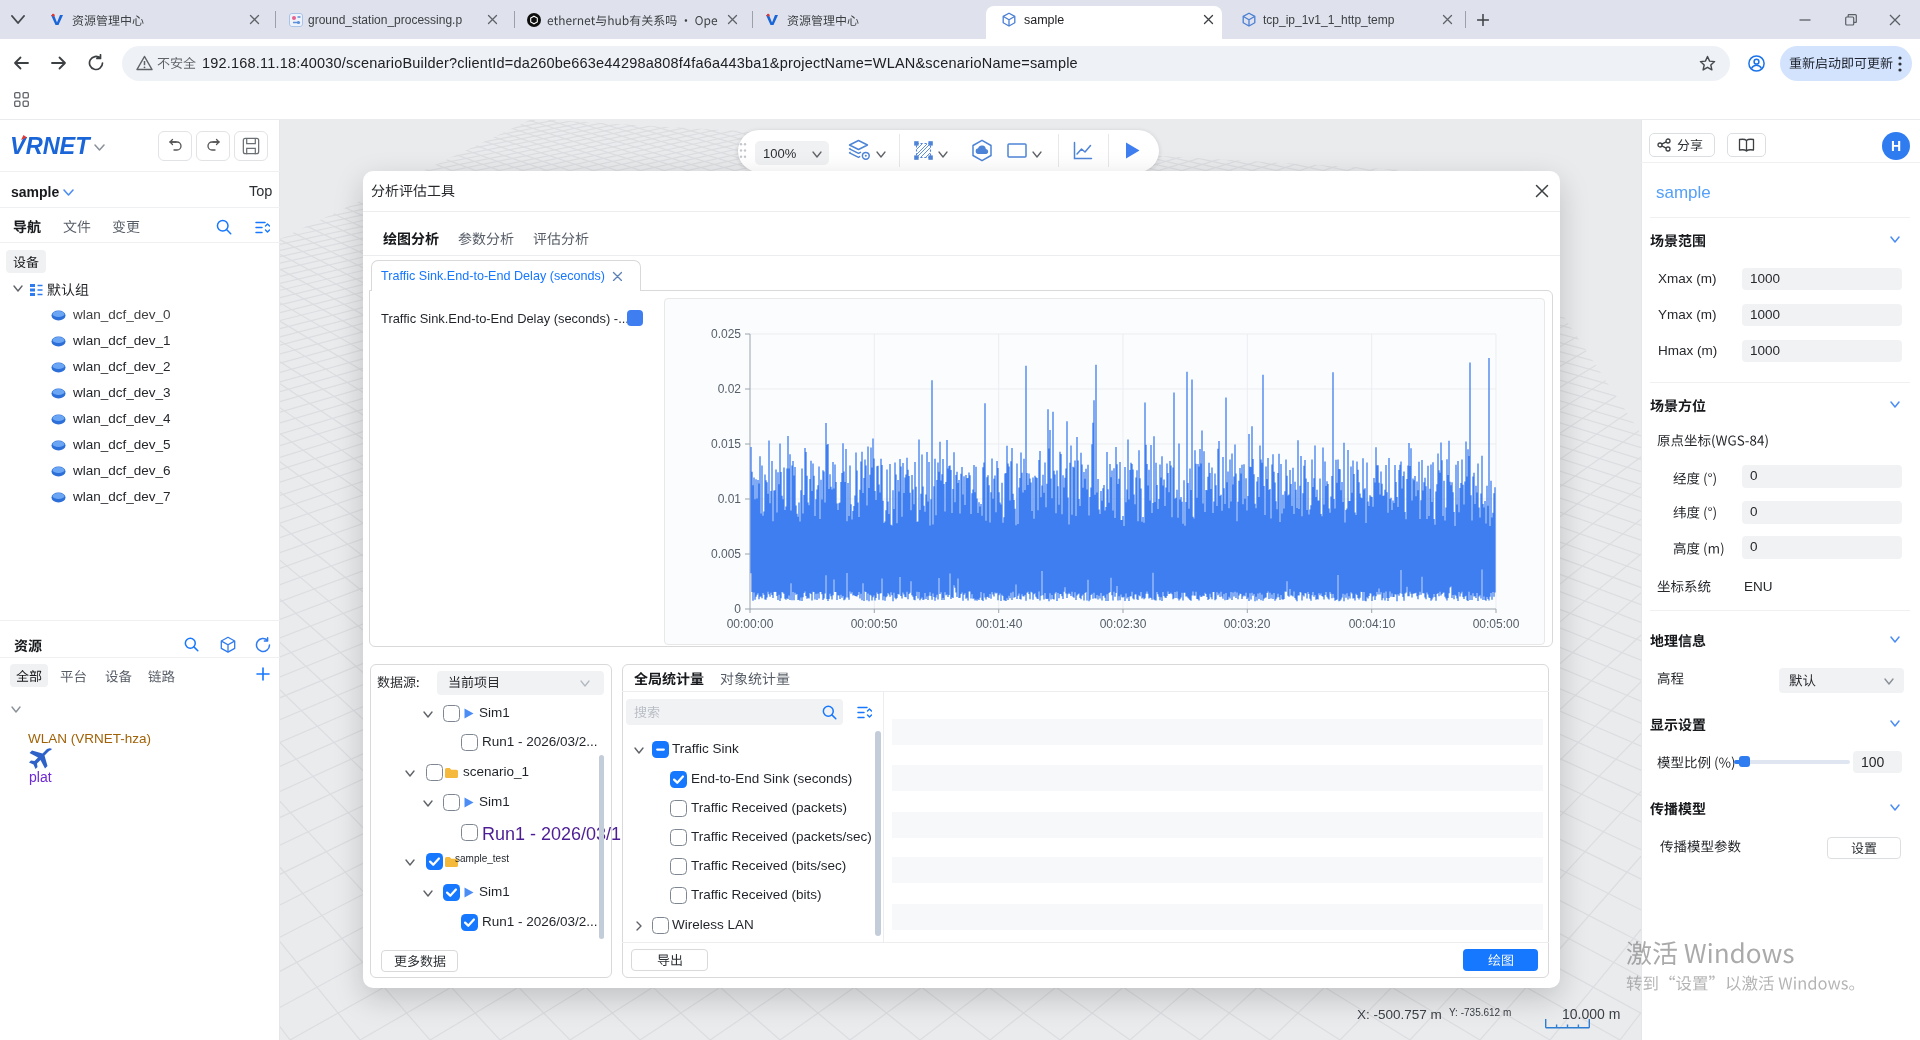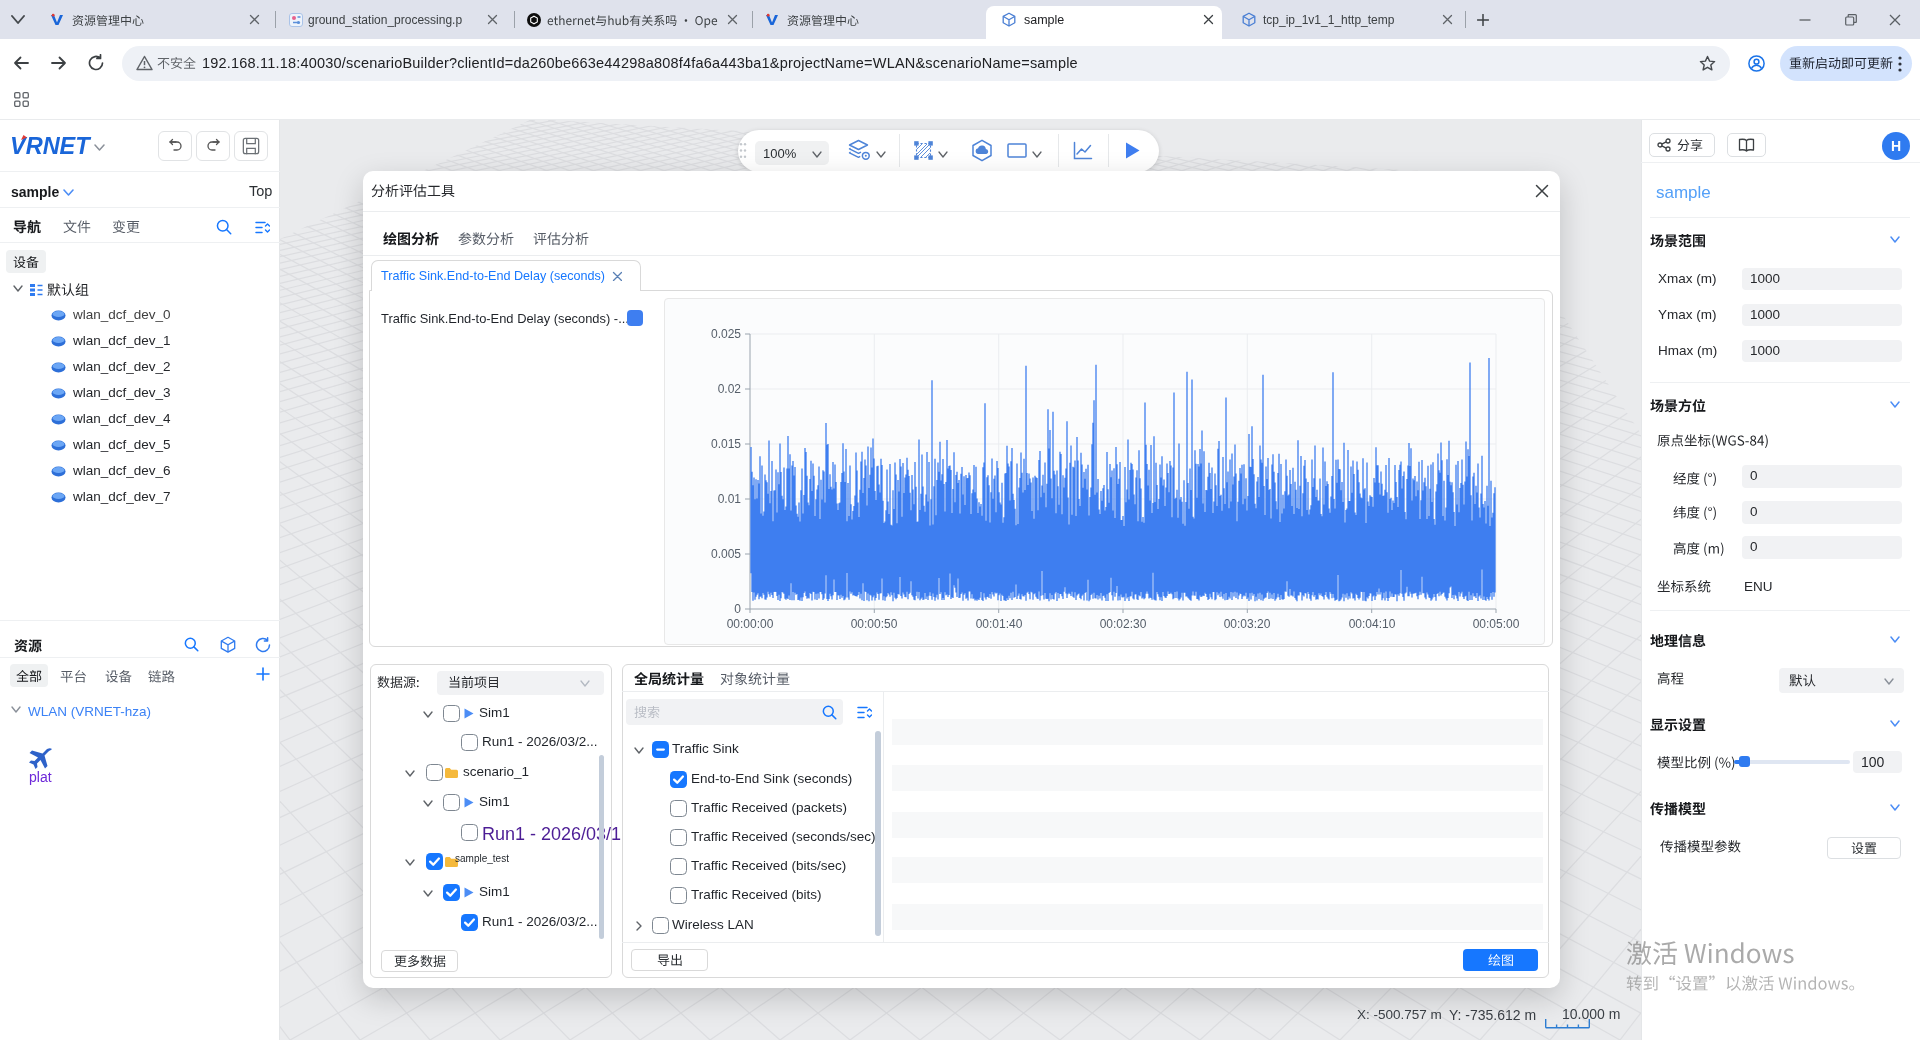--- a/index.html
+++ b/index.html
@@ -330,21 +330,21 @@
       <path d="M1269 0 L6590 920"></path>
       <path d="M1290 0 L6660 920"></path>
       <path d="M1310 0 L6730 920"></path>
       <path d="M1331 0 L6800 920"></path>
       <path d="M1352 0 L6870 920"></path>
       <path d="M1373 0 L6940 920"></path>
       <path d="M1394 0 L7010 920"></path>
     </g>
   </svg>
 <div class="abs" style="left:1357px;top:1007px;font-size:13.5px;color:#3a3f45">X: -500.757 m</div>
-<div class="abs" style="left:1449px;top:1007px;font-size:14px;color:#3a3f45">Y: -735.612 m</div>
+<div class="abs" style="left:1449px;top:1007px;font-size:10px;color:#3a3f45">Y: -735.612 m</div>
 <div class="abs" style="left:1562px;top:1006px;font-size:14px;color:#3a3f45">10.000 m</div>
 <svg style="position:absolute;left:1545px;top:1019px;" width="45" height="10" viewBox="0 0 45 10" fill="none">
     <path d="M0.7 0 V8.7 M44.3 0 V8.7 M0.7 8.7 H44.3 M11.6 5.5 V8.7 M22.5 5.5 V8.7 M33.4 5.5 V8.7" stroke="#2d7dd2" stroke-width="1.4" fill="none"></path>
   </svg>
 <div style="position:absolute;left:738px;top:130px;width:421px;height:42px;background:#fff;border-radius:21px;box-shadow:0 1px 5px rgba(0,0,0,0.14);"></div>
 <svg class="abs" style="left:739px;top:142px" width="8" height="17" viewBox="0 0 8 17">
     <circle cx="2" cy="2.3" r="1.2" fill="#c4c8cd"></circle>
     <circle cx="2" cy="8.5" r="1.2" fill="#c4c8cd"></circle>
     <circle cx="2" cy="14.7" r="1.2" fill="#c4c8cd"></circle>
     <circle cx="6" cy="2.3" r="1.2" fill="#c4c8cd"></circle>
@@ -528,21 +528,21 @@
   </svg>
 <svg style="position:absolute;left:148px;top:662px;overflow:visible" width="29" height="25.5" viewBox="0 -19.5 29 25.5">
     <path d="M4.7 -10.5C5.1 -9.8 5.6 -8.8 5.8 -8.1L6.7 -8.5C6.5 -9.1 6.0 -10.1 5.6 -10.8ZM1.9 -11.3C1.6 -10.0 1.0 -8.8 0.4 -8.0C0.5 -7.7 0.8 -7.3 0.9 -7.0C1.3 -7.6 1.6 -8.2 2.0 -8.9H4.5V-9.8H2.3C2.5 -10.2 2.6 -10.7 2.7 -11.1ZM0.6 -4.5V-3.6H2.2V-1.1C2.2 -0.4 1.7 0.0 1.5 0.2C1.7 0.4 1.9 0.7 2.0 0.9C2.2 0.7 2.6 0.4 4.6 -1.0C4.5 -1.2 4.4 -1.5 4.3 -1.8L3.1 -1.0V-3.6H4.6V-4.5H3.1V-6.4H4.3V-7.3H1.1V-6.4H2.2V-4.5ZM7.0 -3.9V-3.0H9.6V-0.7H10.5V-3.0H12.8V-3.9H10.5V-5.7H12.5L12.5 -6.6H10.5V-8.2H9.6V-6.6H8.2C8.6 -7.3 8.9 -8.0 9.2 -8.9H12.9V-9.7H9.5C9.7 -10.2 9.8 -10.7 10.0 -11.2L9.0 -11.4C8.9 -10.8 8.7 -10.3 8.6 -9.7H6.9V-8.9H8.3C8.0 -8.1 7.8 -7.5 7.7 -7.3C7.5 -6.8 7.3 -6.5 7.0 -6.4C7.2 -6.2 7.3 -5.7 7.3 -5.5C7.5 -5.6 7.9 -5.7 8.4 -5.7H9.6V-3.9ZM6.6 -6.5H4.4V-5.6H5.7V-1.3C5.2 -1.0 4.6 -0.5 4.1 0.0L4.7 1.0C5.3 0.2 5.8 -0.5 6.2 -0.5C6.5 -0.5 6.8 -0.1 7.3 0.2C8.0 0.6 8.8 0.8 10.0 0.8C10.8 0.8 12.2 0.8 12.9 0.7C12.9 0.4 13.0 -0.1 13.1 -0.3C12.2 -0.2 10.8 -0.2 10.0 -0.2C8.9 -0.2 8.1 -0.3 7.5 -0.7C7.1 -1.0 6.8 -1.2 6.6 -1.3Z M15.6 -9.9H18.2V-7.5H15.6ZM14.0 -0.6 14.2 0.4C15.6 0.1 17.6 -0.4 19.4 -0.9L19.3 -1.8L17.5 -1.4V-3.8H19.0C19.2 -3.6 19.3 -3.3 19.5 -3.1C19.7 -3.2 20.0 -3.3 20.3 -3.5V1.1H21.2V0.6H24.6V1.0H25.6V-3.5L26.0 -3.3C26.1 -3.5 26.4 -3.9 26.6 -4.1C25.4 -4.6 24.4 -5.3 23.5 -6.1C24.4 -7.1 25.1 -8.3 25.5 -9.7L24.9 -10.0L24.7 -10.0H22.1C22.2 -10.3 22.4 -10.7 22.5 -11.1L21.6 -11.4C21.0 -9.7 20.2 -8.2 19.1 -7.2V-10.8H14.7V-6.6H16.6V-1.1L15.6 -0.9V-5.3H14.7V-0.7ZM21.2 -0.3V-2.9H24.6V-0.3ZM24.3 -9.1C23.9 -8.2 23.4 -7.5 22.9 -6.8C22.3 -7.5 21.9 -8.2 21.5 -8.8L21.7 -9.1ZM20.9 -3.8C21.6 -4.3 22.3 -4.8 22.9 -5.4C23.5 -4.8 24.2 -4.3 24.9 -3.8ZM22.3 -6.1C21.4 -5.2 20.3 -4.5 19.2 -4.0V-4.7H17.5V-6.6H19.1V-7.0C19.3 -6.9 19.7 -6.6 19.8 -6.4C20.2 -6.9 20.7 -7.4 21.0 -8.0C21.4 -7.4 21.8 -6.8 22.3 -6.1Z" fill="#565c66"></path>
   </svg>
 <svg style="position:absolute;left:256px;top:667px;" width="14" height="14" viewBox="0 0 14 14" fill="none">
     <path d="M7 1 V13 M1 7 H13" stroke="#1677ff" stroke-width="1.6" stroke-linecap="round"></path>
   </svg>
 <svg style="position:absolute;left:11px;top:706px;" width="10" height="8" viewBox="0 0 10 8" fill="none">
     <path d="M1 1 L5.0 6 L9 1" stroke="#8a9099" stroke-width="1.4" stroke-linecap="round" stroke-linejoin="round"></path>
   </svg>
-<div class="abs" style="left:28px;top:704px;font-size:13.5px;color:#3b82f6">WLAN (VRNET-hza)</div>
+<div class="abs" style="left:28px;top:731px;font-size:13.5px;color:#a16207">WLAN (VRNET-hza)</div>
 <svg style="position:absolute;left:28px;top:746px;" width="26" height="24" viewBox="0 0 26 24" fill="none">
     <path d="M24 3 C22 1.5 19.5 2.5 18 4 L14.5 7.5 L4 4.5 L1.5 7 L10 11.5 L6.5 15 L3 14.5 L1 16.5 L5.5 18.5 L7.5 23 L9.5 21 L9 17.5 L12.5 14 L17 22.5 L19.5 20 L16.5 9.5 L20 6 C21.5 4.5 22.5 4.5 24 3 Z" fill="#2e62c9"></path>
   </svg>
 <div class="abs" style="left:29px;top:769px;font-size:14px;color:#6d28d9">plat</div>
 <div style="position:absolute;left:1641px;top:120px;width:279px;height:920px;background:#fff;border-left:1px solid #e4e6e8;"></div>
 <div style="position:absolute;left:1649px;top:133px;width:66px;height:24px;border:1px solid #dcdfe2;border-radius:5px;"></div>
 <svg style="position:absolute;left:1657px;top:138px;" width="14" height="14" viewBox="0 0 14 14" fill="none">
     <circle cx="11" cy="3" r="2" stroke="#3c4043" stroke-width="1.3"></circle>
     <circle cx="3" cy="7" r="2" stroke="#3c4043" stroke-width="1.3"></circle>
     <circle cx="11" cy="11" r="2" stroke="#3c4043" stroke-width="1.3"></circle>
@@ -813,21 +813,21 @@
       <rect x="3.6" y="6.6" width="7.8" height="2" rx="1" fill="#fff"></rect>
     </svg></div>
 <div class="abs" style="left:672px;top:741px;font-size:13.5px;color:#1f2329">Traffic Sink</div>
 <div style="position:absolute;left:670px;top:771px;width:17px;height:17px;background:#1677ff;border-radius:4.5px;"><svg width="17" height="17" viewBox="0 0 15 15">
       <path d="M3.6 7.6 L6.4 10.3 L11.4 4.9" stroke="#fff" stroke-width="2" fill="none" stroke-linecap="round" stroke-linejoin="round"></path>
     </svg></div>
 <div class="abs" style="left:691px;top:771px;font-size:13.5px;color:#1f2329">End-to-End Sink (seconds)</div>
 <div style="position:absolute;left:670px;top:800px;width:17px;height:17px;border:1.6px solid #7e8791;border-radius:4.5px;background:#fff;box-sizing:border-box;"></div>
 <div class="abs" style="left:691px;top:800px;font-size:13.5px;color:#1f2329">Traffic Received (packets)</div>
 <div style="position:absolute;left:670px;top:829px;width:17px;height:17px;border:1.6px solid #7e8791;border-radius:4.5px;background:#fff;box-sizing:border-box;"></div>
-<div class="abs" style="left:691px;top:829px;font-size:13.5px;color:#1f2329">Traffic Received (seconds/sec)</div>
+<div class="abs" style="left:691px;top:829px;font-size:13.5px;color:#1f2329">Traffic Received (packets/sec)</div>
 <div style="position:absolute;left:670px;top:858px;width:17px;height:17px;border:1.6px solid #7e8791;border-radius:4.5px;background:#fff;box-sizing:border-box;"></div>
 <div class="abs" style="left:691px;top:858px;font-size:13.5px;color:#1f2329">Traffic Received (bits/sec)</div>
 <div style="position:absolute;left:670px;top:887px;width:17px;height:17px;border:1.6px solid #7e8791;border-radius:4.5px;background:#fff;box-sizing:border-box;"></div>
 <div class="abs" style="left:691px;top:887px;font-size:13.5px;color:#1f2329">Traffic Received (bits)</div>
 <svg style="position:absolute;left:636px;top:921px;" width="6" height="10" viewBox="0 0 6 10" fill="none">
     <path d="M1 1 L5 5.0 L1 9" stroke="#5f6368" stroke-width="1.4" stroke-linecap="round" stroke-linejoin="round"></path>
   </svg>
 <div style="position:absolute;left:652px;top:917px;width:17px;height:17px;border:1.6px solid #7e8791;border-radius:4.5px;background:#fff;box-sizing:border-box;"></div>
 <div class="abs" style="left:672px;top:917px;font-size:13.5px;color:#1f2329">Wireless LAN</div>
 <div style="position:absolute;left:875px;top:731px;width:6px;height:205px;background:#c3cdda;border-radius:3px;"></div>

